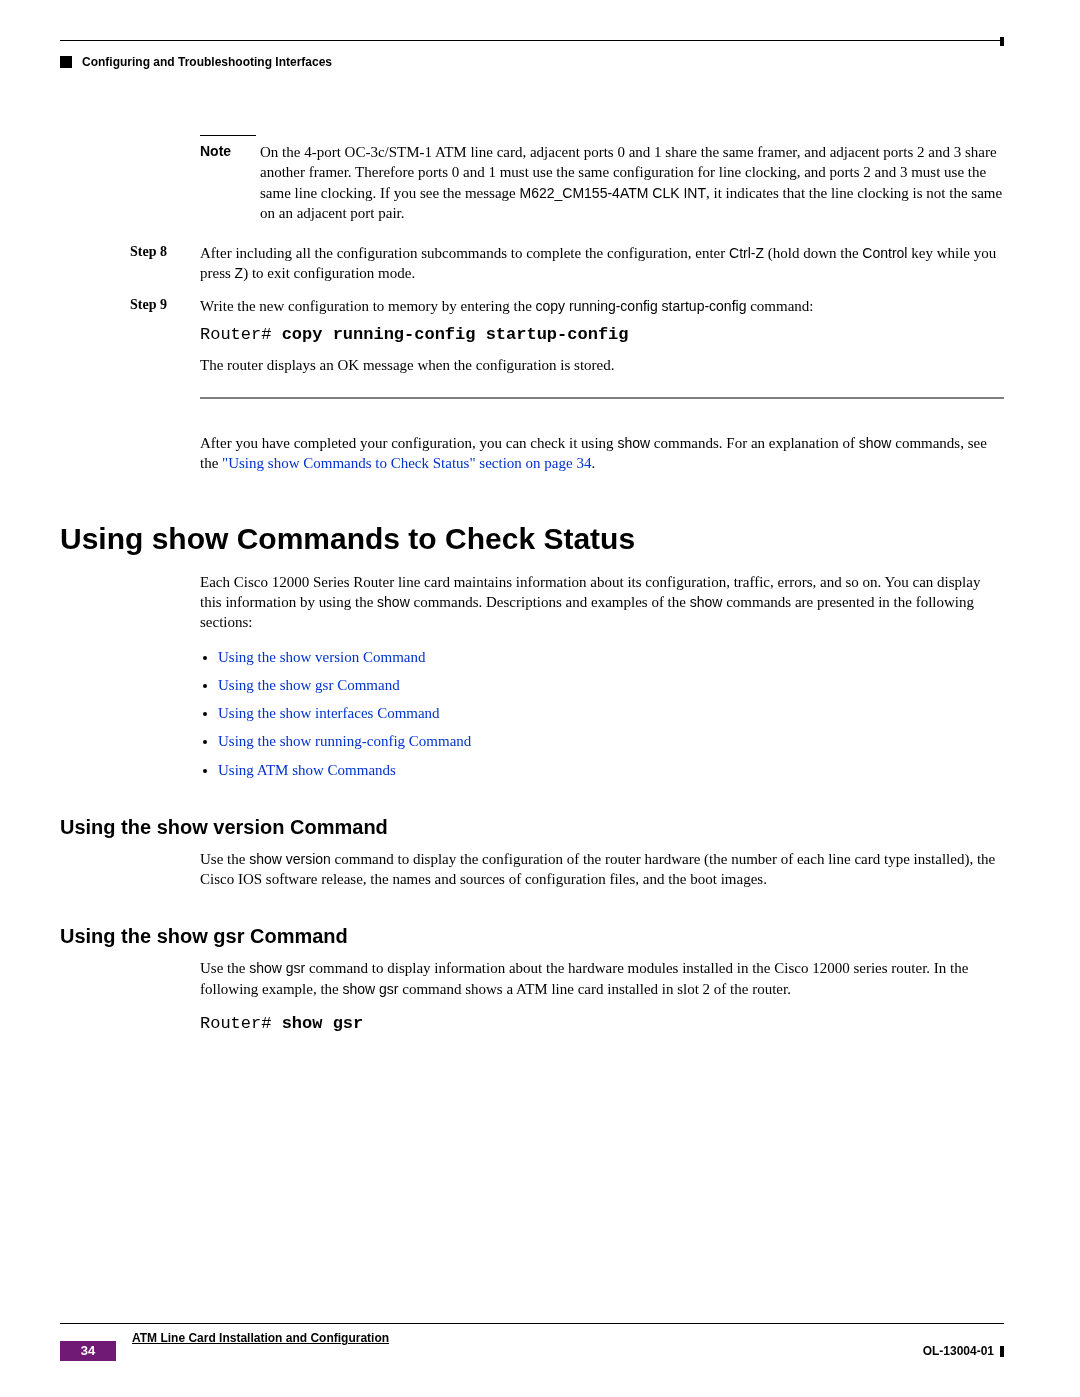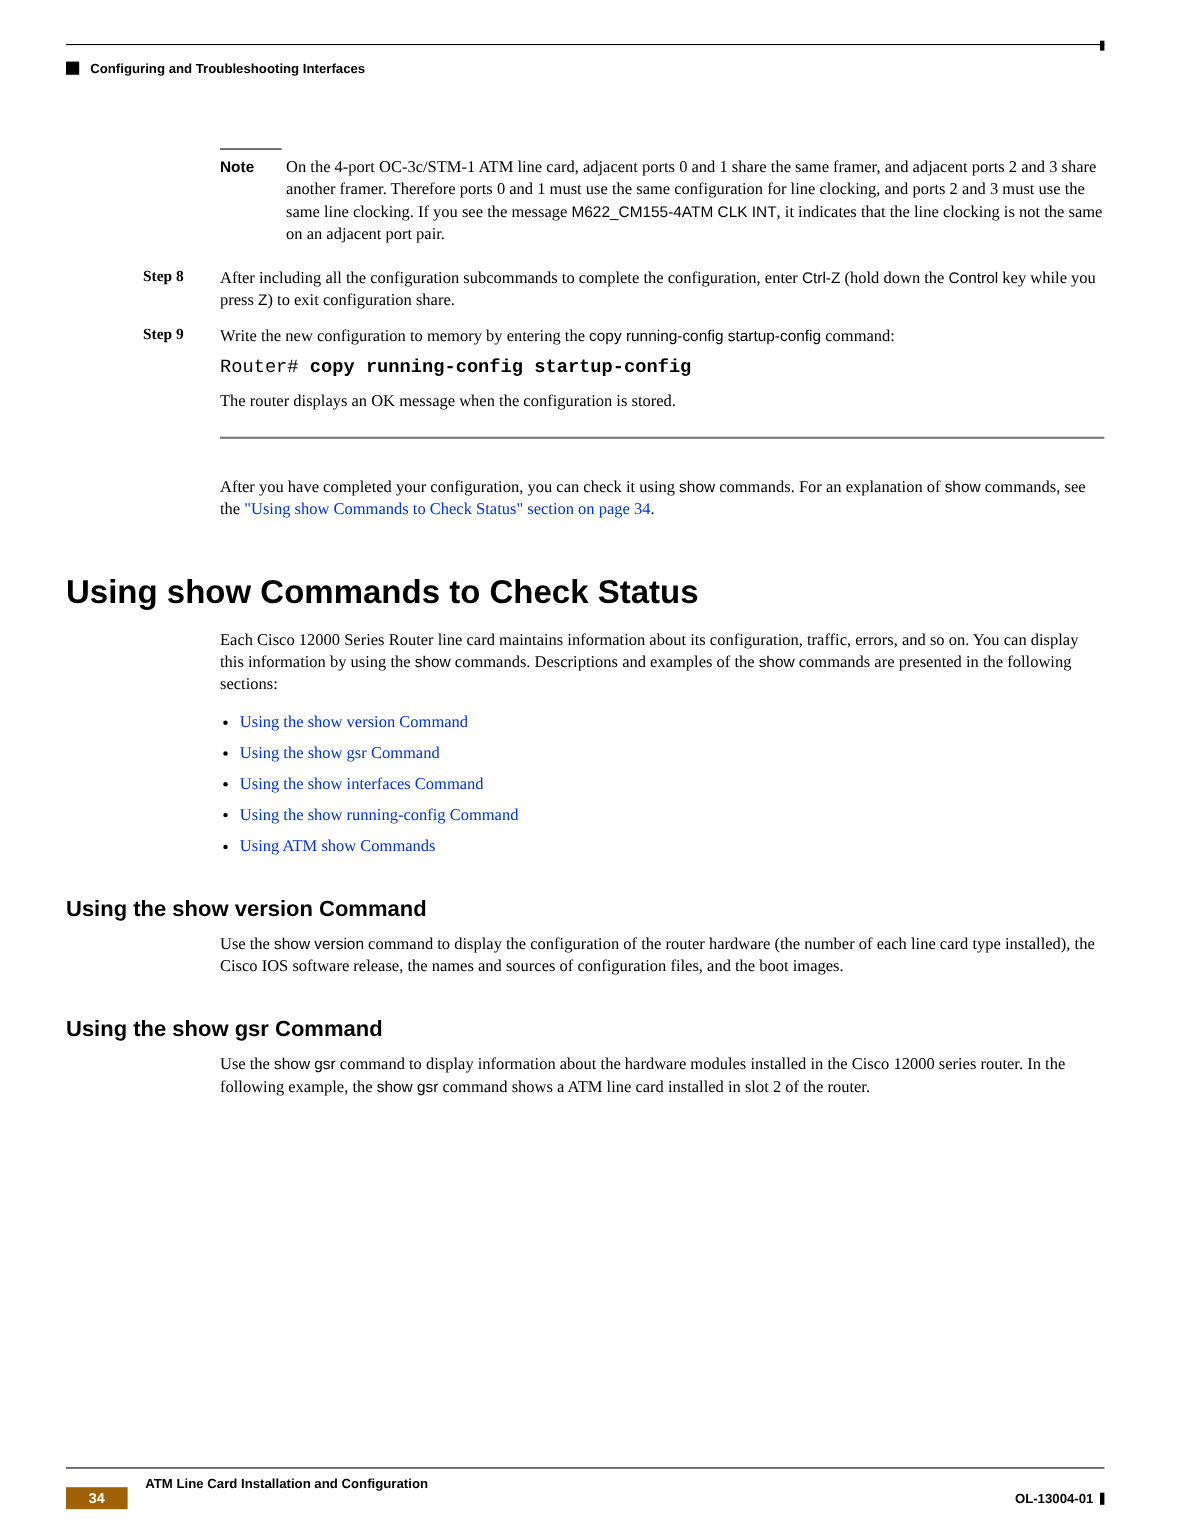--- a/index.html
+++ b/index.html
@@ -142,42 +142,43 @@
   }
   ul.links {
     margin: 14px 0 0 140px;
     padding-left: 18px;
   }
   ul.links li {
     margin-bottom: 8px;
   }
   .footer {
     position: absolute;
-    bottom: 40px;
+    bottom: 51px;
     left: 60px;
     right: 60px;
+    text-decoration: underline;
   }
   .footer-rule {
     border-top: 1px solid #000;
     position: relative;
   }
   .footer-title {
     font-family: Arial, Helvetica, sans-serif;
     font-size: 12px;
     font-weight: bold;
     margin-top: 6px;
     margin-left: 72px;
   }
   .page-num-box {
     position: absolute;
     left: 0;
     top: 18px;
     width: 56px;
     height: 20px;
-    background: #a16207;
+    background: #701a75;
     color: #fff;
     font-family: Arial, Helvetica, sans-serif;
     font-weight: bold;
     font-size: 13px;
     display: flex;
     align-items: center;
     justify-content: center;
   }
   .doc-id {
     position: absolute;
@@ -216,21 +217,21 @@
         <div class="note-label">Note</div>
         <div class="note-body">
           <span>On the 4-port OC-3c/STM-1 ATM line card, adjacent ports 0 and 1 share the same framer, and adjacent ports 2 and 3 share another framer. Therefore ports 0 and 1 must use the same configuration for line clocking, and ports 2 and 3 must use the same line clocking. If you see the message </span><span class="cmd">M622_CM155-4ATM CLK INT</span><span>, it indicates that the line clocking is not the same on an adjacent port pair.</span>
         </div>
       </div>
     </div>
 
     <div class="step-row">
       <div class="step-label">Step 8</div>
       <div class="step-body">
-        <span>After including all the configuration subcommands to complete the configuration, enter </span><span class="cmd">Ctrl-Z</span><span> (hold down the </span><span class="cmd">Control</span><span> key while you press </span><span class="cmd">Z</span><span>) to exit configuration share.</span>
+        <span>After including all the configuration subcommands to complete the configuration, enter </span><span class="cmd">Ctrl-Z</span><span> (hold down the </span><span class="cmd">Control</span><span> key while you press </span><span class="cmd">Z</span><span>) to exit configuration mode.</span>
       </div>
     </div>
 
     <div class="step-row" style="margin-top:12px;justify-content:center;">
       <div class="step-label">Step 9</div>
       <div class="step-body">
         <span>Write the new configuration to memory by entering the </span><span class="cmd">copy running-config startup-config</span><span> command:</span>
         <div class="code-line"><span>Router# </span><span class="bold">copy running-config startup-config</span></div>
         <div>The router displays an OK message when the configuration is stored.</div>
       </div>
@@ -258,20 +259,21 @@
     <h2 class="sub">Using the show version Command</h2>
     <div class="body-indent">
       <span>Use the </span><span class="cmd">show version</span><span> command to display the configuration of the router hardware (the number of each line card type installed), the Cisco IOS software release, the names and sources of configuration files, and the boot images.</span>
     </div>
 
     <h2 class="sub">Using the show gsr Command</h2>
     <div class="body-indent">
       <span>Use the </span><span class="cmd">show gsr</span><span> command to display information about the hardware modules installed in the Cisco 12000 series router. In the following example, the </span><span class="cmd">show gsr</span><span> command shows a ATM line card installed in slot 2 of the router.</span>
     </div>
 
+    <div class="code-line body-indent" style="margin-top:14px;"><span>Router# </span><span class="bold">show gsr</span></div>
 
   </div>
 
   <div class="footer">
     <div class="footer-rule"></div>
     <div class="footer-title">ATM Line Card Installation and Configuration</div>
     <div class="page-num-box">34</div>
     <div class="doc-id">OL-13004-01</div>
   </div>
 </div>

